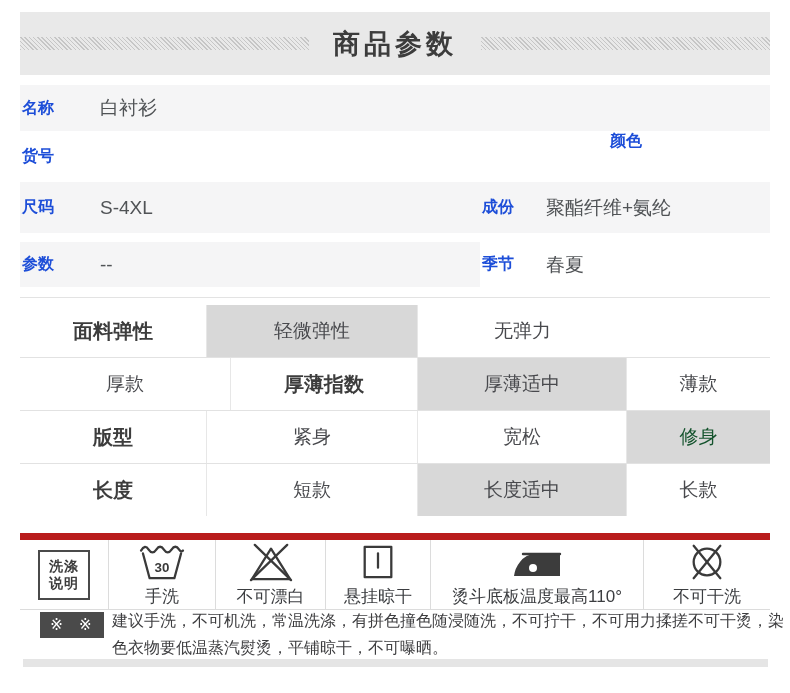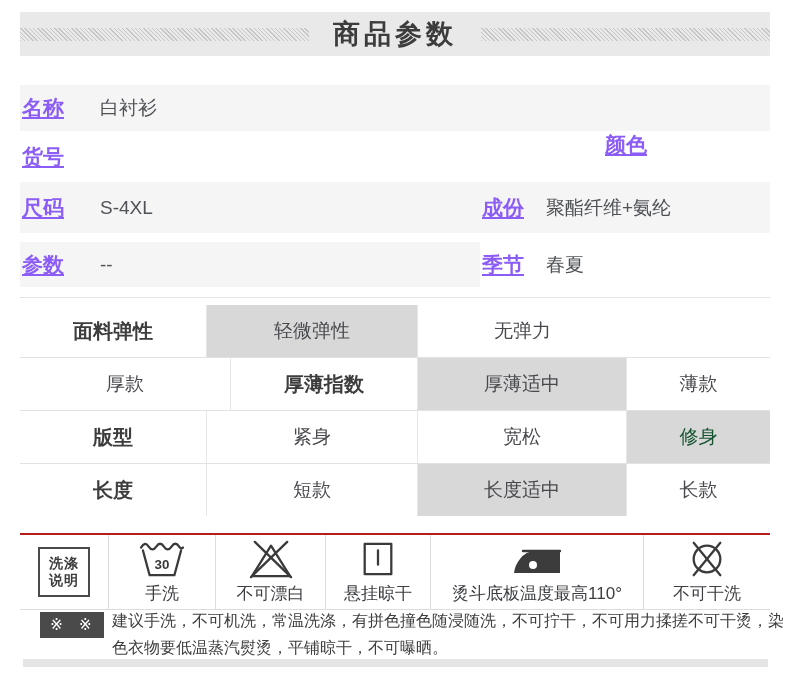--- a/index.html
+++ b/index.html
@@ -1,51 +1,51 @@
 <!DOCTYPE html>
 <html><head>
 <meta charset="utf-8">
 <style>
   html,body{margin:0;padding:0;background:#ffffff;}
   body{font-family:"Liberation Sans","DejaVu Sans",sans-serif;}
   .page{position:relative;width:790px;height:693px;background:#ffffff;overflow:hidden;}
 
   
-  .header-band{position:absolute;left:20px;top:12px;width:750px;height:44px;
+  .header-band{position:absolute;left:20px;top:12px;width:750px;height:63px;
     background:#e9e9e9;display:flex;align-items:center;}
   .hatch{height:13px;flex:1;
     background:repeating-linear-gradient(45deg,#c6c6c6 0,#c6c6c6 1px,rgba(0,0,0,0) 1px,rgba(0,0,0,0) 3px);}
   .header-title{font-size:27px;font-weight:bold;color:#3c3c3c;letter-spacing:4px;
     padding:0 24px;white-space:nowrap;}
 
   
   .prow{position:absolute;display:flex;align-items:center;padding-left:2px;box-sizing:border-box;}
   .gray{background:#f5f5f6;}
-  .plabel{font-size:21px;font-weight:bold;color:#8b5cf6;flex:0 0 78px;text-decoration:underline;}
+  .plabel{font-size:16px;font-weight:bold;color:#1d4ed8;flex:0 0 78px;}
   .plabel.narrow{flex:0 0 64px;}
   .pvalue{font-size:19px;color:#505356;}
 
   .divider{position:absolute;left:20px;width:750px;height:1px;background:#e3e3e3;}
 
   
   .attr-table{position:absolute;left:20px;top:305px;width:750px;}
   .arow{display:flex;height:52px;border-bottom:1px solid #e2e2e2;}
   .arow:last-child{border-bottom:none;}
   .acell{display:flex;align-items:center;justify-content:center;box-sizing:border-box;
     border-right:1px solid #e7e7e7;}
   .acell:last-child{border-right:none;}
   .c0{width:187px;} .c1{width:211px;} .c2{width:209px;} .c3{width:143px;}
   .alabel{font-size:20px;font-weight:bold;color:#3d3d3d;}
   .aopt{font-size:19px;color:#48494d;}
   .hl{background:#d8d8d8;}
   .muted .aopt{color:#14532d;}
 
   
   .wash{position:absolute;left:20px;top:533px;width:750px;height:77px;box-sizing:border-box;
-    border-top:2px solid #b91c1c;border-bottom:1px solid #dcdcdc;display:flex;}
+    border-top:7px solid #b91c1c;border-bottom:1px solid #dcdcdc;display:flex;}
   .wcell{display:flex;flex-direction:column;align-items:center;justify-content:center;
     box-sizing:border-box;border-left:1px solid #dcdcdc;gap:3px;}
   .wcell:first-child{border-left:none;}
   .w0{width:88px;} .w1{width:107px;} .w2{width:110px;} .w3{width:105px;} .w4{width:213px;} .w5{width:127px;}
   .wash-tag{width:48px;height:46px;border:2px solid #4a4a4a;display:flex;flex-direction:column;
     align-items:center;justify-content:center;font-size:14px;font-weight:bold;color:#3c3c3c;
     line-height:1.2;letter-spacing:1px;}
   .wlabel{font-size:17px;color:#3b3d40;white-space:nowrap;}
   .wicon{display:block;}
   .wicon path,.wicon line,.wicon rect,.wicon circle,.wicon polyline{

